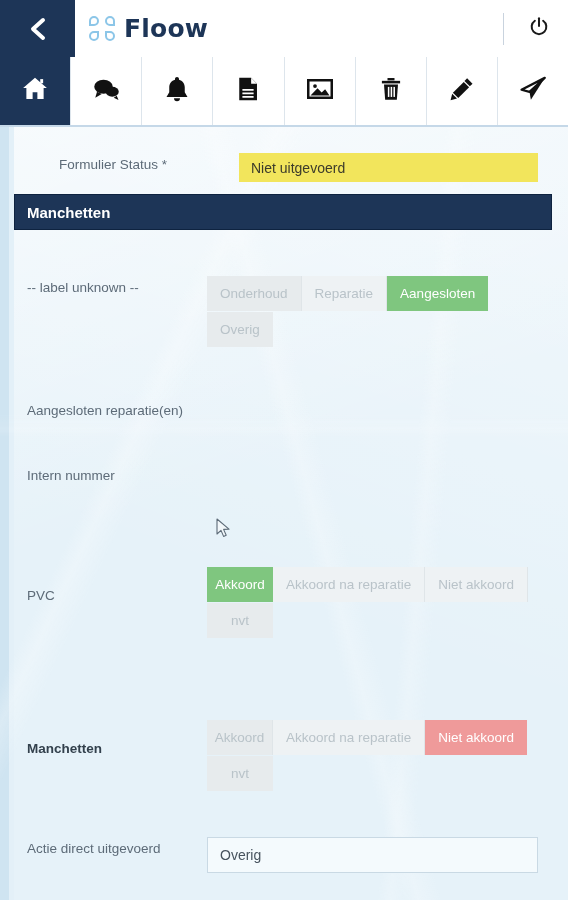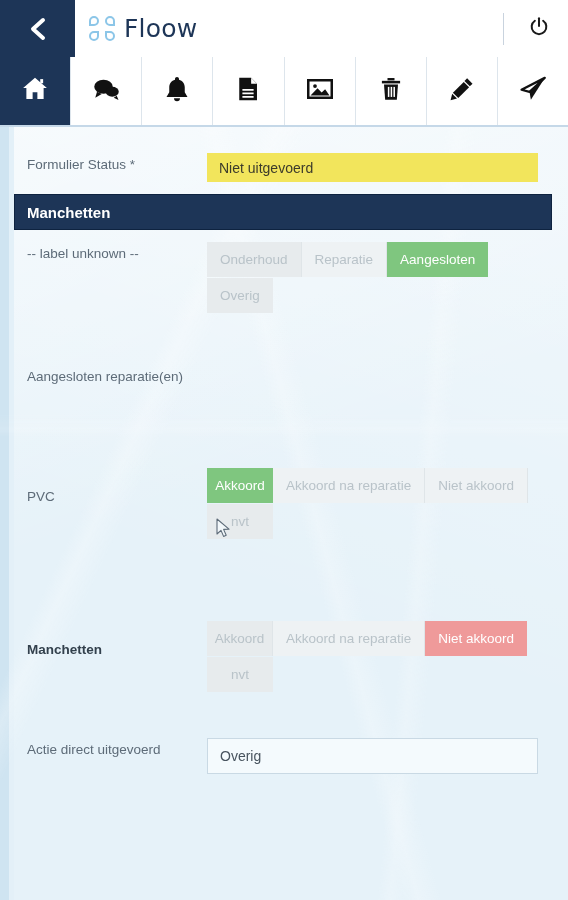--- a/index.html
+++ b/index.html
@@ -14,21 +14,21 @@
   .topbar{position:relative;display:flex;height:57px;background:#ffffff;}
   .backbtn{width:75px;height:57px;background:#1d3557;display:flex;align-items:center;justify-content:center;flex:0 0 75px;cursor:pointer;}
   .backbtn svg{display:block;}
   .brand{flex:1;display:flex;align-items:center;padding-left:14px;gap:8px;background:#fff;}
   .logo-grid{width:27px;height:26px;position:relative;flex:0 0 27px;}
   .logo-sq{position:absolute;width:10px;height:10px;border:2px solid #8cc6e8;box-sizing:border-box;}
   .logo-sq.a{left:0;top:0;border-radius:6px 6px 6px 0;}
   .logo-sq.b{right:1px;top:0;border-radius:6px 6px 0 6px;}
   .logo-sq.c{left:0;bottom:1px;border-radius:6px 0 6px 6px;}
   .logo-sq.d{right:1px;bottom:1px;border-radius:0 6px 6px 6px;}
-  .brandname{font-size:25px;font-weight:normal;color:#1d3557;letter-spacing:.2px;font-family:"DejaVu Sans",sans-serif;}
+  .brandname{font-size:25px;font-weight:bold;color:#1d3557;letter-spacing:.2px;font-family:"DejaVu Sans",sans-serif;}
   .topright{display:flex;align-items:center;padding-right:16px;background:#fff;}
   .vdiv{width:1px;height:32px;background:#c9d3de;margin-right:22px;}
   .powerbtn{width:26px;height:26px;display:flex;align-items:center;justify-content:center;cursor:pointer;}
 
   
   .toolbar{display:flex;height:68px;background:#ffffff;border-bottom:2px solid #c5d8e8;}
   .tool{flex:1;display:flex;align-items:center;justify-content:center;border-right:1px solid #dde5ec;cursor:pointer;box-sizing:border-box;}
   .tool:last-child{border-right:none;}
   .tool.active{background:#1d3557;}
 
@@ -184,48 +184,52 @@
     </div>
   </div>
 
   <div class="body">
     <div class="edge"></div>
     <div class="edge2"></div>
     <div class="watermark"></div>
 
     <div class="content">
 
-      <div class="row" style="padding-top:26px;">
+      <div class="row" style="padding-top:26px;padding-left:32px;">
         <div class="lbl">Formulier Status *</div>
         <div class="fields">
           <div class="yellowfield">Niet uitgevoerd</div>
         </div>
       </div>
 
       <div class="sectionbar">Manchetten</div>
 
-      <div class="row" style="padding-top:12px;">
+      <div class="row" style="padding-top:28px;margin-top:18px;">
         <div class="lbl">-- label unknown --</div>
         <div class="fields">
           <div class="btngroup">
             <div class="pill">Onderhoud</div>
             <div class="pill alt">Reparatie</div>
             <div class="pill sel-green">Aangesloten</div>
           </div>
           <div class="btngroup" style="margin-top:1px;">
             <div class="pill wrapped" style="width:66px;padding:0;">Overig</div>
           </div>
         </div>
       </div>
 
       <div class="row" style="padding-top:52px;">
         <div class="lbl">Aangesloten reparatie(en)</div>
         <div class="fields"></div>
       </div>
 
+      <div class="row" style="padding-top:46px;">
+        <div class="lbl">Intern nummer</div>
+        <div class="fields"></div>
+      </div>
 
       <div class="row" style="padding-top:84px;">
         <div class="lbl" style="padding-top:21px;">PVC</div>
         <div class="fields">
           <div class="btngroup">
             <div class="pill sel-green" style="width:66px;padding:0;">Akkoord</div>
             <div class="pill alt">Akkoord na reparatie</div>
             <div class="pill alt">Niet akkoord</div>
           </div>
           <div class="btngroup" style="margin-top:1px;">

